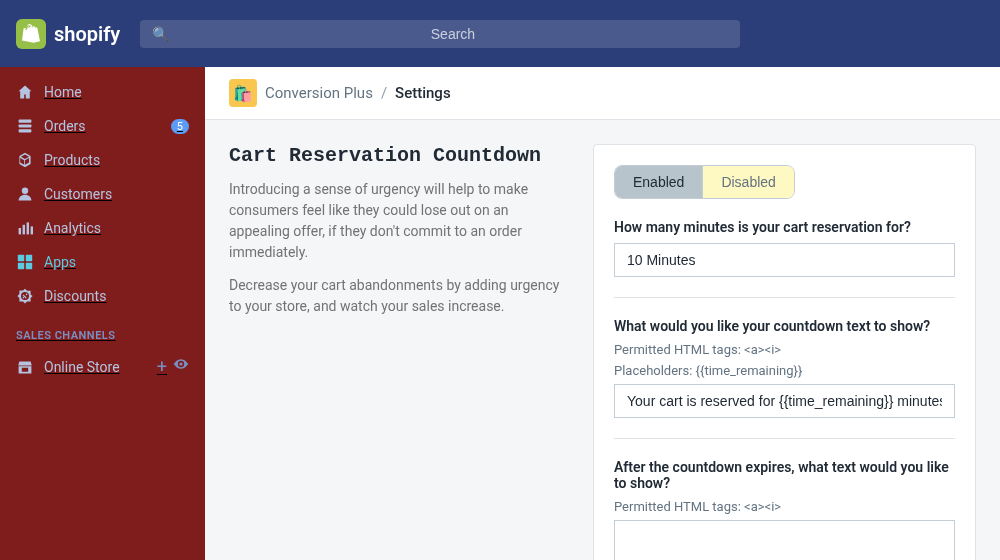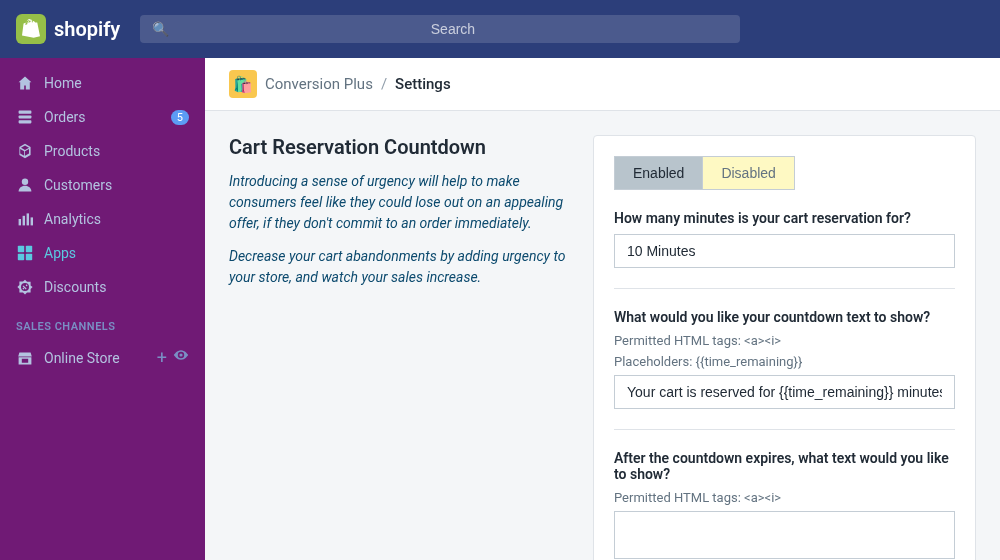--- a/index.html
+++ b/index.html
@@ -1,21 +1,21 @@
 <!DOCTYPE html>
 <html><head>
   <meta charset="utf-8">
   <style>
     * { box-sizing: border-box; margin: 0; padding: 0; }
     body { font-family: -apple-system, BlinkMacSystemFont, 'Segoe UI', Roboto, sans-serif; display: flex; flex-direction: column; height: 560px; overflow: hidden; background: #f4f6f8; }
 
     
     .topbar {
       background: #2c3e7a;
-      height: 58px;
+      height: 67px;
       display: flex;
       align-items: center;
       padding: 0 16px;
       flex-shrink: 0;
     }
     .topbar-logo {
       display: flex;
       align-items: center;
       gap: 8px;
       margin-right: 20px;
@@ -57,24 +57,25 @@
     
     .main-layout {
       display: flex;
       flex: 1;
       overflow: hidden;
     }
 
     
     .sidebar {
       width: 205px;
-      background: #701a75;
+      background: #7f1d1d;
       flex-shrink: 0;
       overflow-y: auto;
       padding: 8px 0;
+      text-decoration: underline;
     }
     .nav-item {
       display: flex;
       align-items: center;
       padding: 8px 16px;
       color: #b3c3e0;
       cursor: pointer;
       font-size: 14px;
       gap: 10px;
       position: relative;
@@ -151,43 +152,43 @@
     
     .left-panel {
       width: 340px;
       flex-shrink: 0;
     }
     .section-title {
       font-size: 20px;
       font-weight: 600;
       color: #212b36;
       margin-bottom: 12px;
+      font-family: Liberation Mono, monospace;
     }
     .section-desc {
       font-size: 14px;
-      color: #0c4a6e;
+      color: #737373;
       line-height: 1.5;
       margin-bottom: 12px;
-      font-style: italic;
     }
 
     
     .right-panel {
       flex: 1;
       background: white;
       border: 1px solid #dfe3e8;
       border-radius: 4px;
       padding: 20px;
     }
 
     
     .toggle-group {
       display: flex;
       border: 1px solid #c4cdd5;
-      border-radius: 0;
+      border-radius: 8px;
       overflow: hidden;
       width: fit-content;
       margin-bottom: 20px;
     }
     .toggle-btn {
       padding: 8px 18px;
       font-size: 14px;
       cursor: pointer;
       border: none;
       background: #fef9c3;

